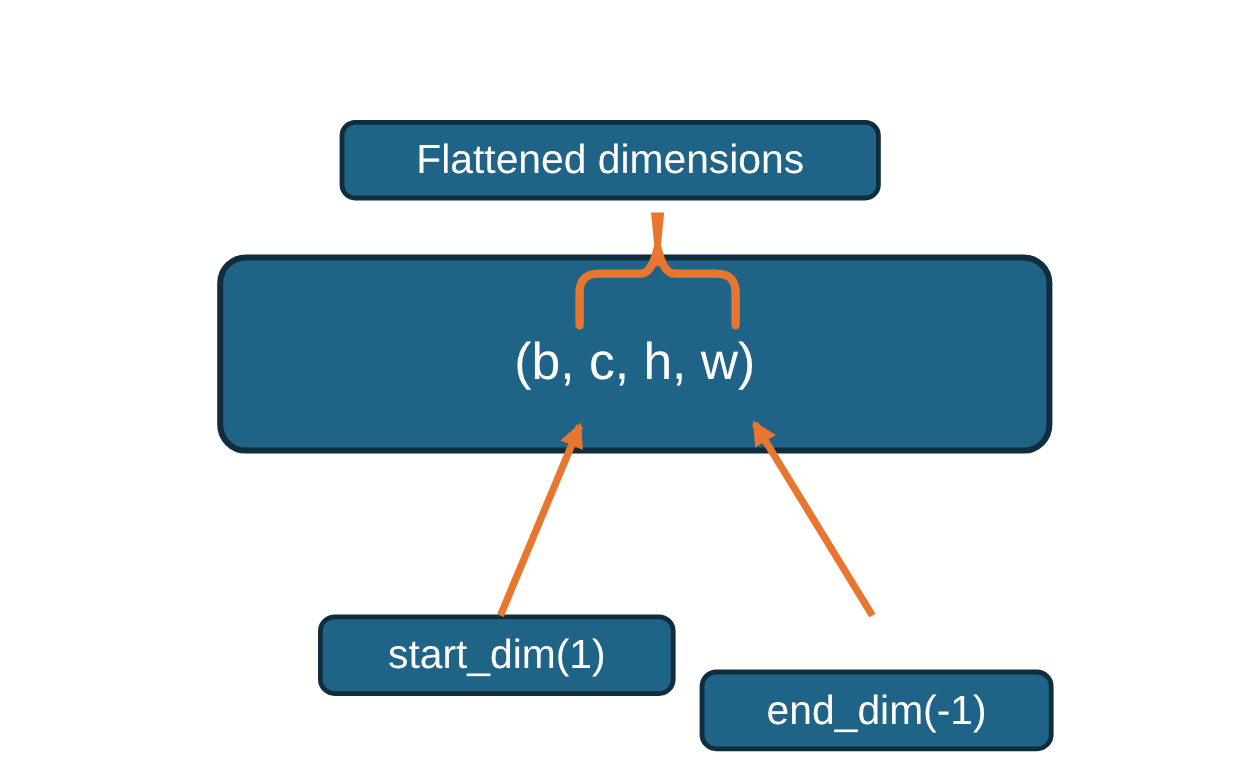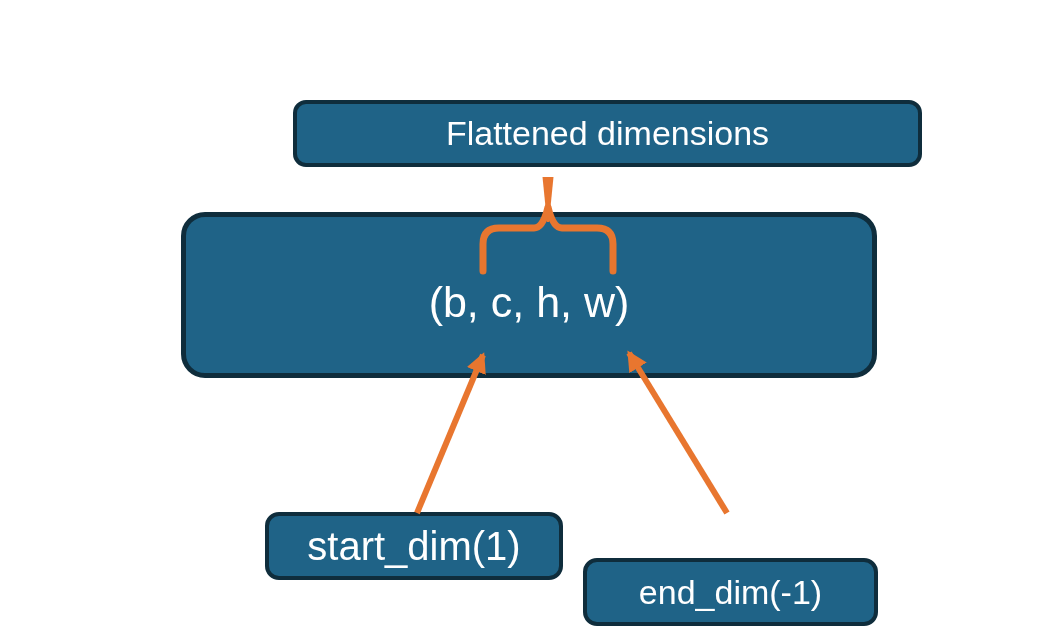--- a/index.html
+++ b/index.html
@@ -20,38 +20,38 @@
     box-sizing: border-box;
     background: var(--node_fill, #1f6387);
     border: 4px solid var(--node_border, #0f2d3c);
     color: var(--text, #ffffff);
     display: flex;
     align-items: center;
     justify-content: center;
     z-index: 1;
   }
   .title-box {
-    left: 293px; top: 100px;
-    width: 629px; height: 67px;
+    left: 283px; top: 100px;
+    width: 451px; height: 67px;
     border-radius: 13px;
     font-size: 34px;
   }
   .tensor-box {
     left: 181px; top: 212px;
     width: 696px; height: 166px;
     border-width: 5px;
     border-radius: 24px;
     font-size: 43px;
     padding-top: 14px;
   }
   .start-box {
     left: 265px; top: 512px;
     width: 298px; height: 68px;
     border-radius: 14px;
-    font-size: 40px;
+    font-size: 34px;
     text-align: center;
   }
   .end-box {
     left: 583px; top: 512px;
     width: 295px; height: 68px;
     border-radius: 14px;
     font-size: 34px;
     margin-top: 46px;
   }
   .overlay {

